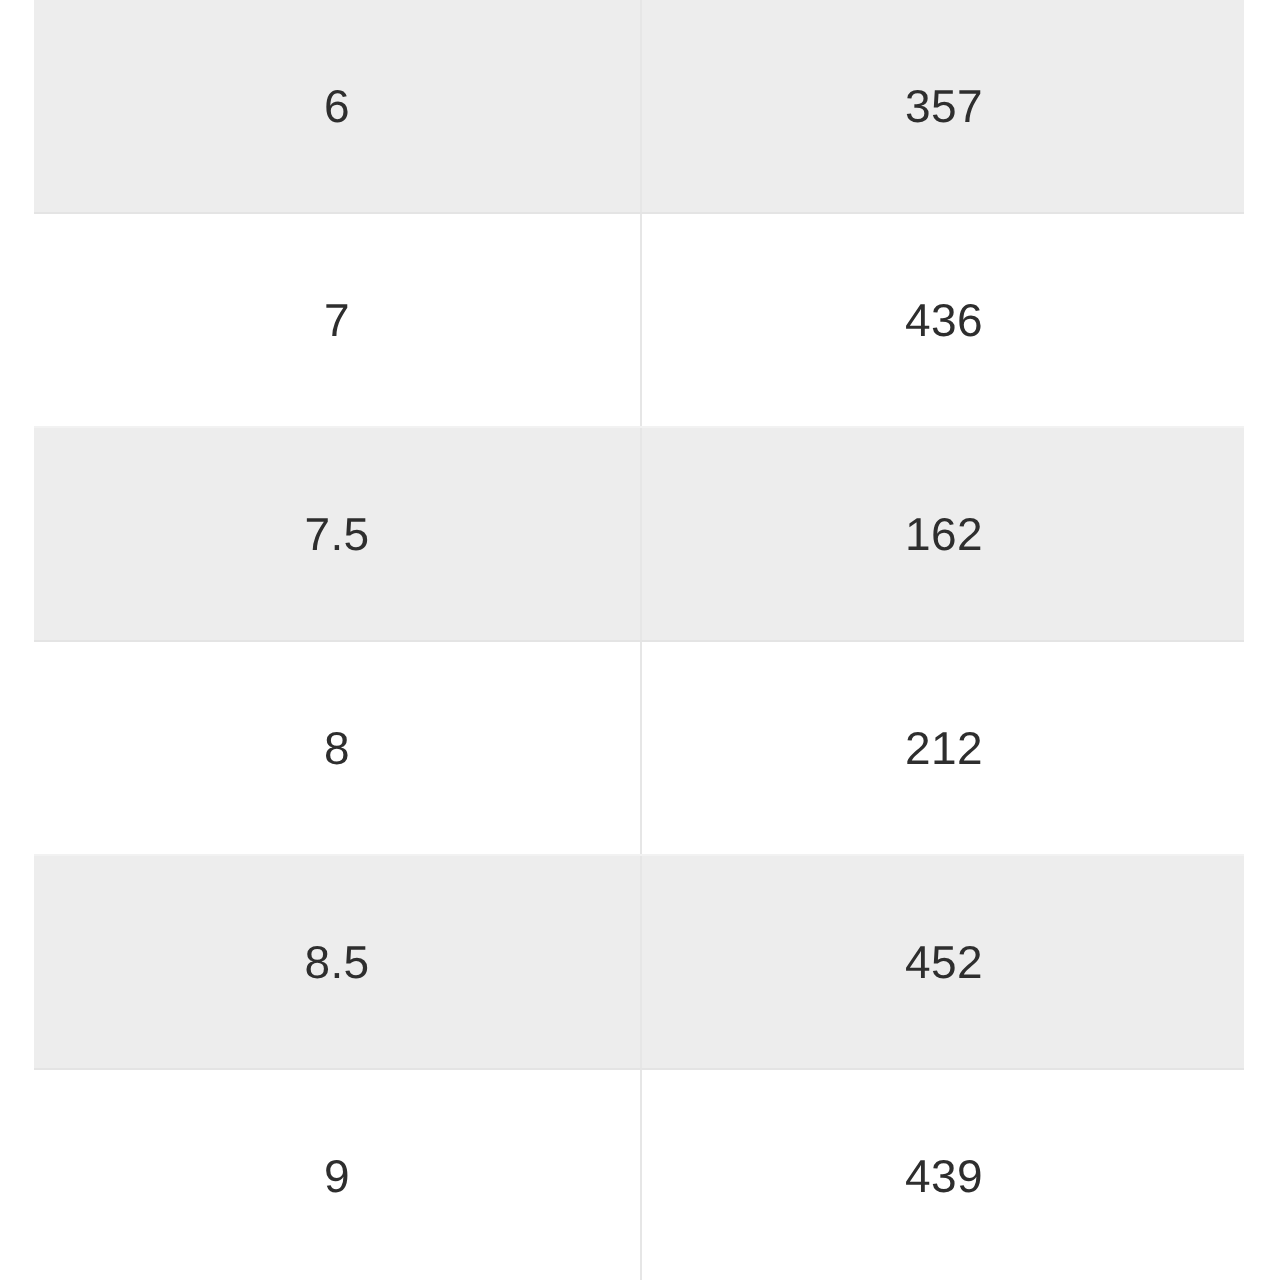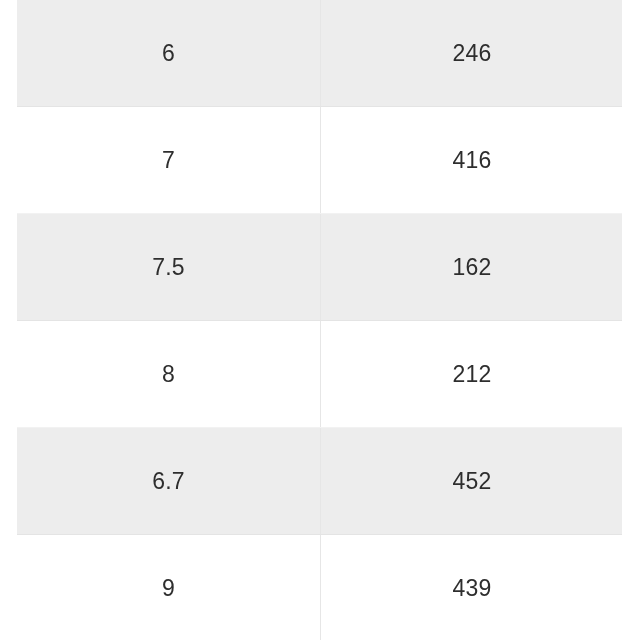--- a/index.html
+++ b/index.html
@@ -82,40 +82,40 @@
 </head>
 <body>
 
 <div id="page">
 
   <table id="size-table">
     <tbody>
 
       <tr class="row-shaded">
         <td class="col-size">6</td>
-        <td class="col-value">246</td>
+        <td class="col-value">357</td>
       </tr>
 
       <tr class="row-plain">
         <td class="col-size">7</td>
-        <td class="col-value">416</td>
+        <td class="col-value">436</td>
       </tr>
 
       <tr class="row-shaded">
         <td class="col-size">7.5</td>
         <td class="col-value">162</td>
       </tr>
 
       <tr class="row-plain">
         <td class="col-size">8</td>
         <td class="col-value">212</td>
       </tr>
 
       <tr class="row-shaded">
-        <td class="col-size">6.7</td>
+        <td class="col-size">8.5</td>
         <td class="col-value">452</td>
       </tr>
 
       <tr class="row-plain">
         <td class="col-size">9</td>
         <td class="col-value">439</td>
       </tr>
 
     </tbody>
   </table>

